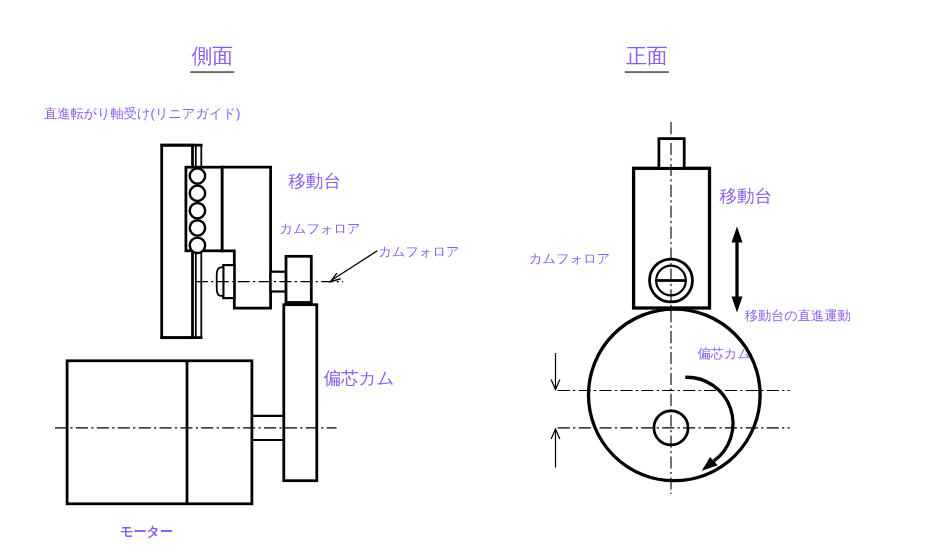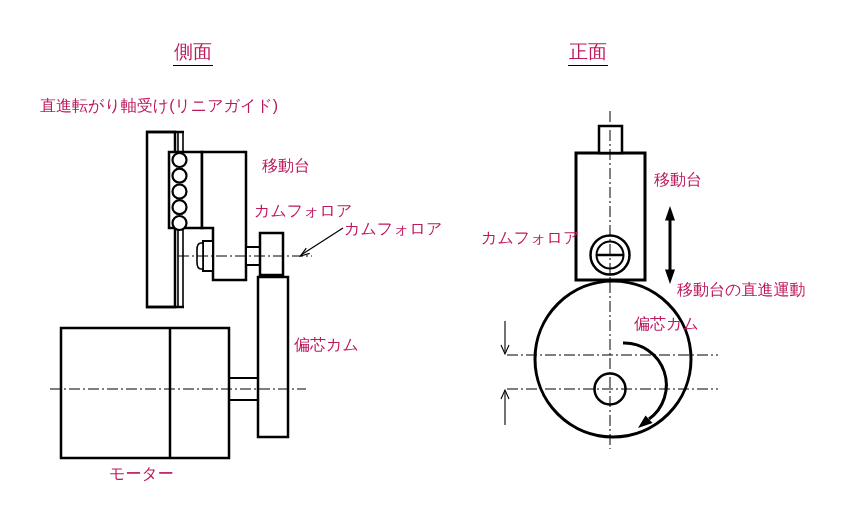--- a/index.html
+++ b/index.html
@@ -1,22 +1,22 @@
 <!DOCTYPE html>
 <html><head>
 <meta charset="utf-8">
 <style>
   html,body{margin:0;padding:0;background:#fff;}
   .canvas{
     position:relative;width:844px;height:508px;background:#ffffff;overflow:hidden;
     font-family:"Liberation Sans","DejaVu Sans",sans-serif;color:#000;
   }
   .canvas svg{position:absolute;left:0;top:0;}
-  .lbl{position:absolute;white-space:nowrap;line-height:1.25;color:#be185d;}
-  .f15{font-size:16px;}
+  .lbl{position:absolute;white-space:nowrap;line-height:1.25;color:#8b5cf6;}
+  .f15{font-size:12px;}
   .f16{font-size:16px;}
   .title{font-size:19px;border-bottom:1.5px solid #000;padding:0 1px 1px 1px;}
   .shaft-lbl div{line-height:20px;}
   .shaft-lbl .l2{margin-left:5px;}
 </style>
 </head>
 <body>
 
 <div class="canvas">
 
@@ -95,20 +95,20 @@
 
   <div class="lbl f15" style="left:40px;top:96px;">直進転がり軸受け(リニアガイド)</div>
   <div class="lbl f16" style="left:262px;top:156px;">移動台</div>
   <div class="lbl f15" style="left:254px;top:201px;">カムフォロア</div>
 
   <div class="lbl f15 shaft-lbl" style="left:344px;top:219px;">
     <div>カムフォロア</div>
   </div>
 
   <div class="lbl f16" style="left:294px;top:335px;">偏芯カム</div>
-  <div class="lbl f15" style="left:109px;top:464px;">モーター</div>
+  <div class="lbl f15" style="left:109px;top:476px;font-weight:bold;">モーター</div>
 
   <div class="lbl f16" style="left:654px;top:170px;">移動台</div>
   <div class="lbl f15" style="left:481px;top:228px;">カムフォロア</div>
   <div class="lbl f15" style="left:677px;top:245px;margin-top:35px;">移動台の直進運動</div>
   <div class="lbl f15" style="left:634px;top:314px;">偏芯カム</div>
 
 </div>
 
 </body></html>

